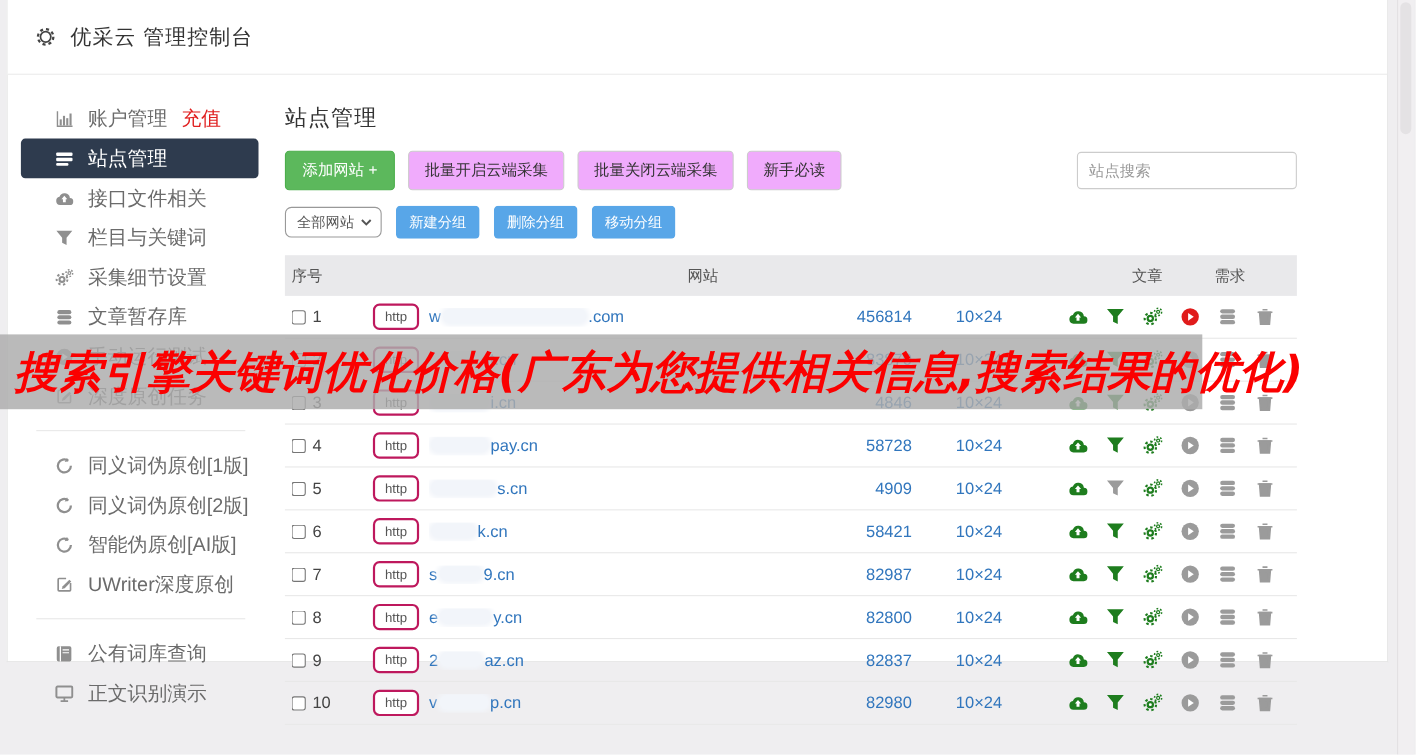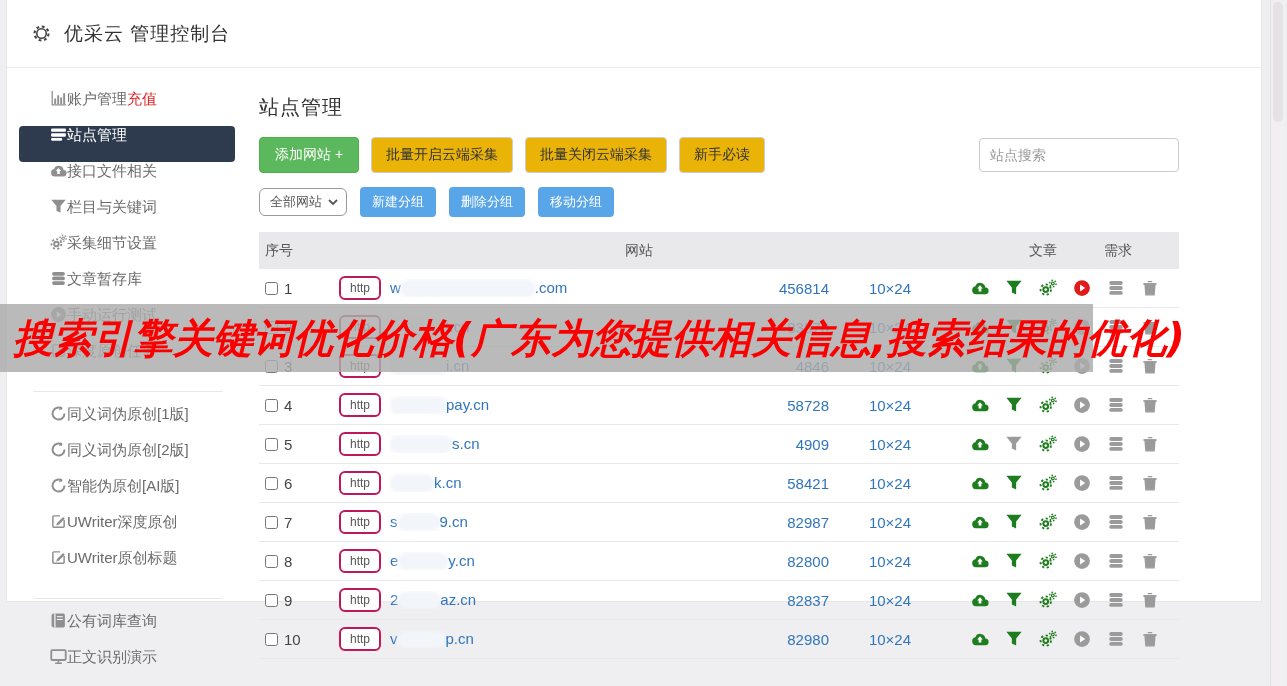--- a/index.html
+++ b/index.html
@@ -11,35 +11,35 @@
   .scroll-thumb { position:absolute; left:2px; top:2px; width:10px; height:120px; background:#e4e2e4; border-radius:5px; }
 
   
   .app-header { height:68px; display:flex; align-items:center; padding-left:24px; gap:12px; border-bottom:1px solid #ebebeb; background:#fff; }
   .app-title { font-size:19px; color:#333; letter-spacing:1px; }
 
   .body-wrap { display:flex; height:617px; }
 
   
   .sidebar { width:242px; padding-top:22px; flex:none; }
-  .side-item { height:36px; display:flex; align-items:flex-start; padding-left:31px; margin:0 14px 0 12px; color:#6b6b6b; font-size:15px; cursor:pointer; border-radius:4px; }
+  .side-item { height:36px; display:flex; align-items:center; gap:13px; padding-left:31px; margin:0 14px 0 12px; color:#6b6b6b; font-size:18px; cursor:pointer; border-radius:4px; }
   .side-item .icon { width:17px; height:17px; color:#8f8f8f; display:inline-flex; }
   .side-item .icon svg { width:100%; height:100%; fill:currentColor; }
   .side-item.active { background:#2e3b4e; color:#fff; }
   .side-item.active .icon { color:#fff; }
   .side-suffix { color:#e02020; }
   .side-divider { border-top:1px solid #e8e8e8; margin:13px 26px; }
 
   
   .main { flex:1; padding:26px 0 0 10px; position:relative; }
   .page-title { font-size:20px; color:#333; margin-bottom:16px; letter-spacing:1px; }
   .toolbar { display:flex; align-items:center; gap:12px; width:920px; }
   .btn { font-size:14px; border-radius:4px; cursor:pointer; border:1px solid transparent; }
   .btn-green { background:#5cb85c; color:#fff; padding:8px 15px; border-color:#4cae4c; }
-  .btn-outline { background:#eab308; color:#333; padding:8px 14px; border-color:#ccc; }
+  .btn-outline { background:#f0abfc; color:#333; padding:8px 14px; border-color:#ccc; }
   .search-box { margin-left:auto; width:200px; height:34px; border:1px solid #ccc; border-radius:4px; padding:0 10px; font-size:14px; color:#555; font-family:inherit; }
   .search-box::placeholder { color:#9a9a9a; }
   .toolbar2 { display:flex; align-items:center; gap:13px; margin-top:14px; }
   .group-select { width:88px; height:28px; border:1px solid #999; border-radius:6px; display:flex; align-items:center; justify-content:space-between; padding:0 8px 0 10px; font-size:13px; color:#555; cursor:pointer; background:#fff; }
   .btn-blue { background:#58a6e8; color:#fff; padding:5px 11px; font-size:13px; }
 
   
   .site-table { width:920px; margin-top:15px; font-size:15px; }
   .t-head { display:flex; align-items:center; background:#e9e9eb; height:37px; color:#555; font-size:14px; }
   .t-row { display:flex; align-items:center; height:39px; border-bottom:1px solid #e8e8e8; }
@@ -214,30 +214,20 @@
     <span class="icon">
               <svg viewBox="0 0 16 16">
                 <path d="M2 3.5A1.5 1.5 0 0 1 3.5 2h6v1.4h-6a.1.1 0 0 0-.1.1v9a.1.1 0 0 0 .1.1h9a.1.1 0 0 0 .1-.1v-6H14v6a1.5 1.5 0 0 1-1.5 1.5h-9A1.5 1.5 0 0 1 2 12.5z"></path>
                 <path d="M6.6 9.3l-.8 2.5 2.5-.8 5.6-5.6L12.3 3.8z"></path>
               </svg>
             </span>
     <span class="side-label">UWriter深度原创</span>
 
   </div>
 
-  <div class="side-item">
-    <span class="icon">
-              <svg viewBox="0 0 16 16">
-                <path d="M2 3.5A1.5 1.5 0 0 1 3.5 2h6v1.4h-6a.1.1 0 0 0-.1.1v9a.1.1 0 0 0 .1.1h9a.1.1 0 0 0 .1-.1v-6H14v6a1.5 1.5 0 0 1-1.5 1.5h-9A1.5 1.5 0 0 1 2 12.5z"></path>
-                <path d="M6.6 9.3l-.8 2.5 2.5-.8 5.6-5.6L12.3 3.8z"></path>
-              </svg>
-            </span>
-    <span class="side-label">UWriter原创标题</span>
-
-  </div>
 <div class="side-divider"></div>
   <div class="side-item">
     <span class="icon">
               <svg viewBox="0 0 16 16">
                 <path d="M3.2 1.5h9.3A1.5 1.5 0 0 1 14 3v10a1.5 1.5 0 0 1-1.5 1.5H3.2A1.7 1.7 0 0 1 1.5 12.8V3.2A1.7 1.7 0 0 1 3.2 1.5z"></path>
                 <path d="M4.6 1.5v13" stroke="#fff" stroke-width="1.1"></path>
                 <path d="M6.5 4.5h5.5M6.5 7h5.5" stroke="#fff" stroke-width="1"></path>
               </svg>
             </span>
     <span class="side-label">公有词库查询</span>

